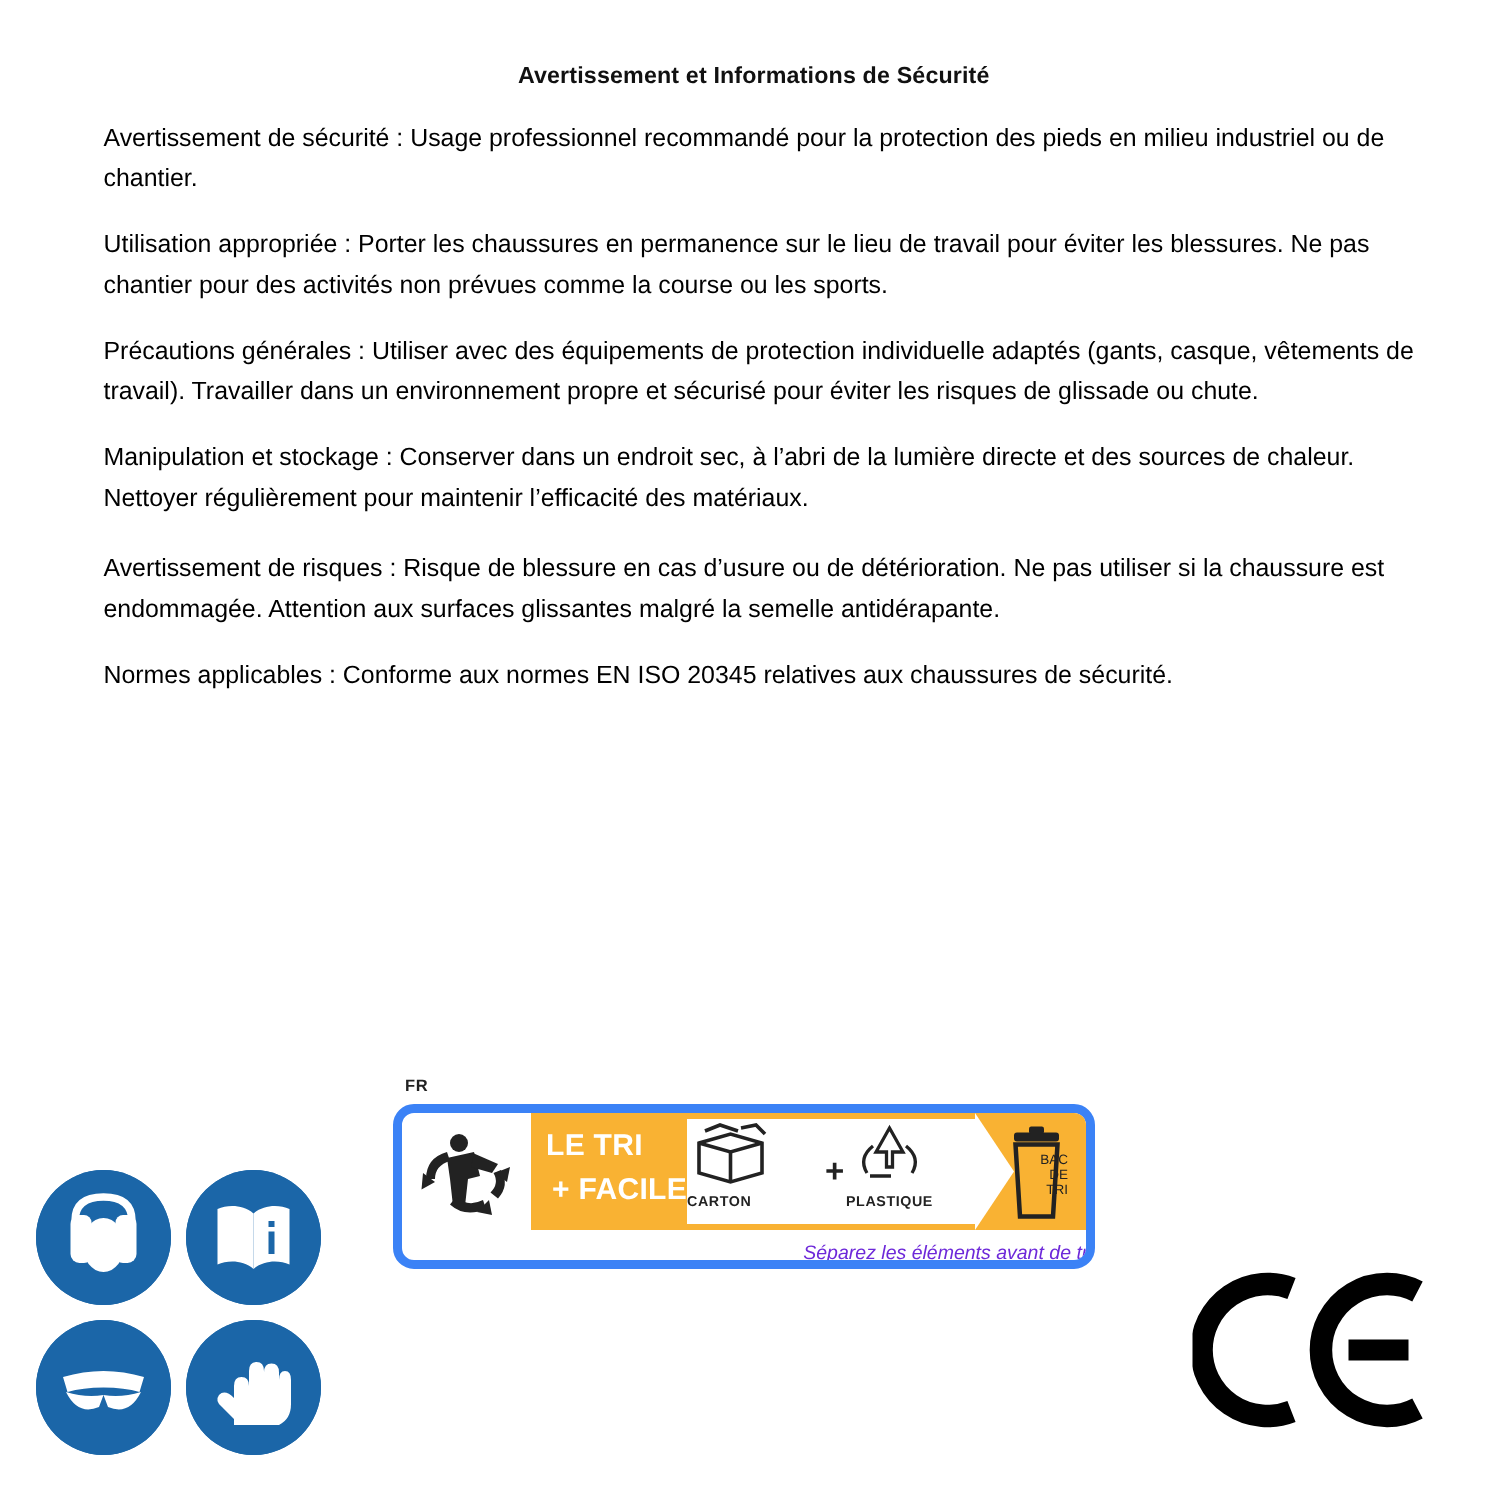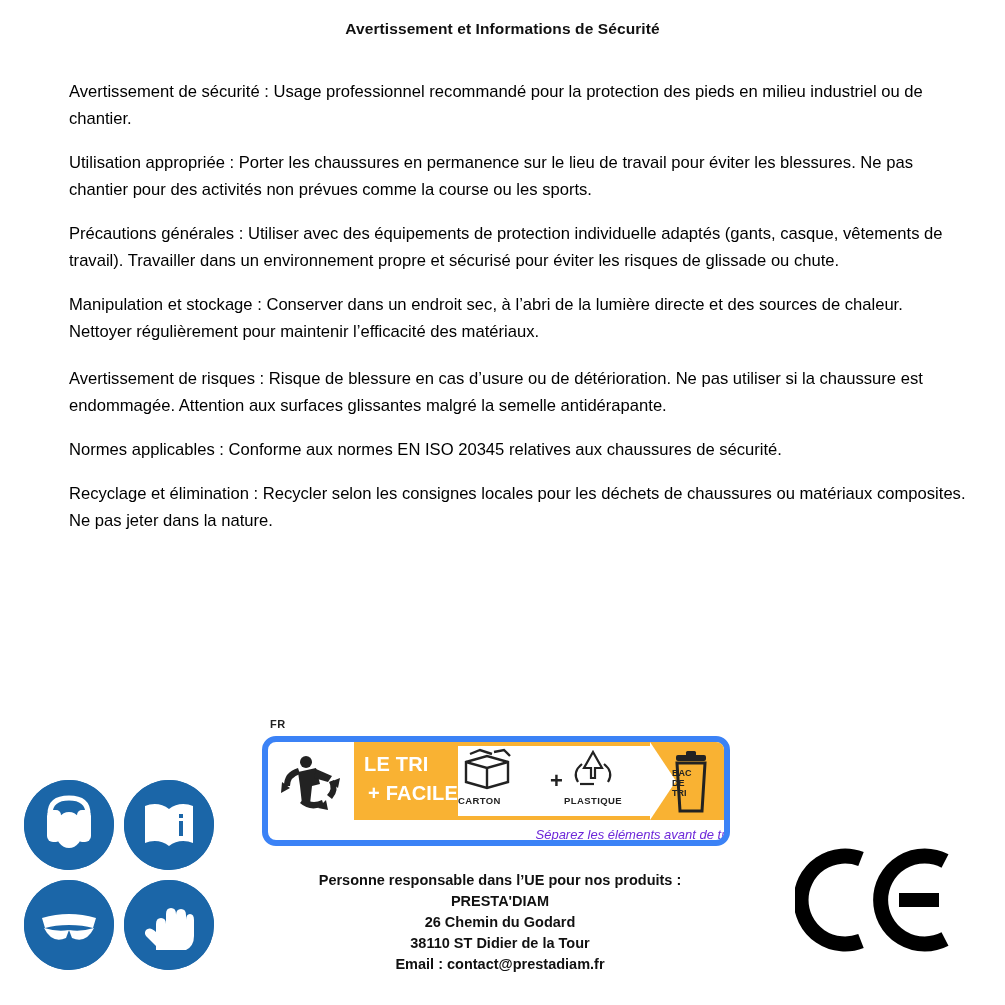--- a/index.html
+++ b/index.html
@@ -18,21 +18,21 @@
   .page {
     width: 1005px;
     height: 1005px;
     position: relative;
   }
   .doc-title {
     text-align: center;
     font-size: 15.5px;
     font-weight: bold;
     color: #111111;
-    padding-top: 20px;
+    padding-top: 42px;
     letter-spacing: 0.1px;
   }
   .body-text {
     position: absolute;
     top: 78px;
     left: 69px;
     width: 900px;
   }
   .para {
     font-size: 16.6px;
@@ -166,23 +166,23 @@
     left: 392px;
     top: 7px;
     width: 62px;
     text-align: center;
   }
   .tri-bin-text {
     position: absolute;
     left: 404px;
     top: 26px;
     width: 40px;
-    text-align: left;
+    text-align: right;
     font-size: 9px;
-    font-weight: bold;
+    font-weight: normal;
     color: #222;
     line-height: 10px;
   }
   .tri-footer {
     position: absolute;
     left: 16px;
     top: 78px;
     width: 100%;
     height: 30px;
     text-align: right;
@@ -221,21 +221,20 @@
 
   <div class="doc-title">Avertissement et Informations de Sécurité</div>
 
   <div class="body-text">
     <div class="para">Avertissement de sécurité : Usage professionnel recommandé pour la protection des pieds en milieu industriel ou de chantier.</div>
     <div class="para">Utilisation appropriée : Porter les chaussures en permanence sur le lieu de travail pour éviter les blessures. Ne pas chantier pour des activités non prévues comme la course ou les sports.</div>
     <div class="para">Précautions générales : Utiliser avec des équipements de protection individuelle adaptés (gants, casque, vêtements de travail). Travailler dans un environnement propre et sécurisé pour éviter les risques de glissade ou chute.</div>
     <div class="para gap-after">Manipulation et stockage : Conserver dans un endroit sec, à l’abri de la lumière directe et des sources de chaleur. Nettoyer régulièrement pour maintenir l’efficacité des matériaux.</div>
     <div class="para">Avertissement de risques : Risque de blessure en cas d’usure ou de détérioration. Ne pas utiliser si la chaussure est endommagée. Attention aux surfaces glissantes malgré la semelle antidérapante.</div>
     <div class="para">Normes applicables : Conforme aux normes EN ISO 20345 relatives aux chaussures de sécurité.</div>
-    <div class="para">Recyclage et élimination : Recycler selon les consignes locales pour les déchets de chaussures ou matériaux composites. Ne pas jeter dans la nature.</div>
   </div>
 
   <div class="pictos">
 
     <div class="picto p1">
       <svg width="90" height="90" viewBox="0 0 90 90">
         <circle cx="45" cy="45" r="45" fill="#1b66a8"></circle>
         <path d="M23 36 a6 6 0 0 1 6 -6 h3 a5 5 0 0 1 5 5 v22 a5 5 0 0 1 -5 5 h-3 a6 6 0 0 1 -6 -6 z" fill="#ffffff"></path>
         <path d="M67 36 a6 6 0 0 0 -6 -6 h-3 a5 5 0 0 0 -5 5 v22 a5 5 0 0 0 5 5 h3 a6 6 0 0 0 6 -6 z" fill="#ffffff"></path>
         <path d="M26 34 q0 -16 19 -16 q19 0 19 16" fill="none" stroke="#ffffff" stroke-width="5"></path>
@@ -330,27 +329,20 @@
       <div class="tri-bin-text">
         <div>BAC</div>
         <div>DE</div>
         <div>TRI</div>
       </div>
 
       <div class="tri-footer">Séparez les éléments avant de trier</div>
     </div>
   </div>
 
-  <div class="address">
-    <div>Personne responsable dans l’UE pour nos produits :</div>
-    <div>PRESTA'DIAM</div>
-    <div>26 Chemin du Godard</div>
-    <div>38110 ST Didier de la Tour</div>
-    <div>Email : contact@prestadiam.fr</div>
-  </div>
 
   <div class="ce">
     <svg width="160" height="110" viewBox="0 0 160 110">
       <path d="M66 14 A44 44 0 1 0 66 96" fill="none" stroke="#000000" stroke-width="15"></path>
       <path d="M150 16 A44 44 0 1 0 150 94" fill="none" stroke="#000000" stroke-width="15"></path>
       <rect x="104" y="48" width="40" height="14" fill="#000000"></rect>
     </svg>
   </div>
 
 </div>

